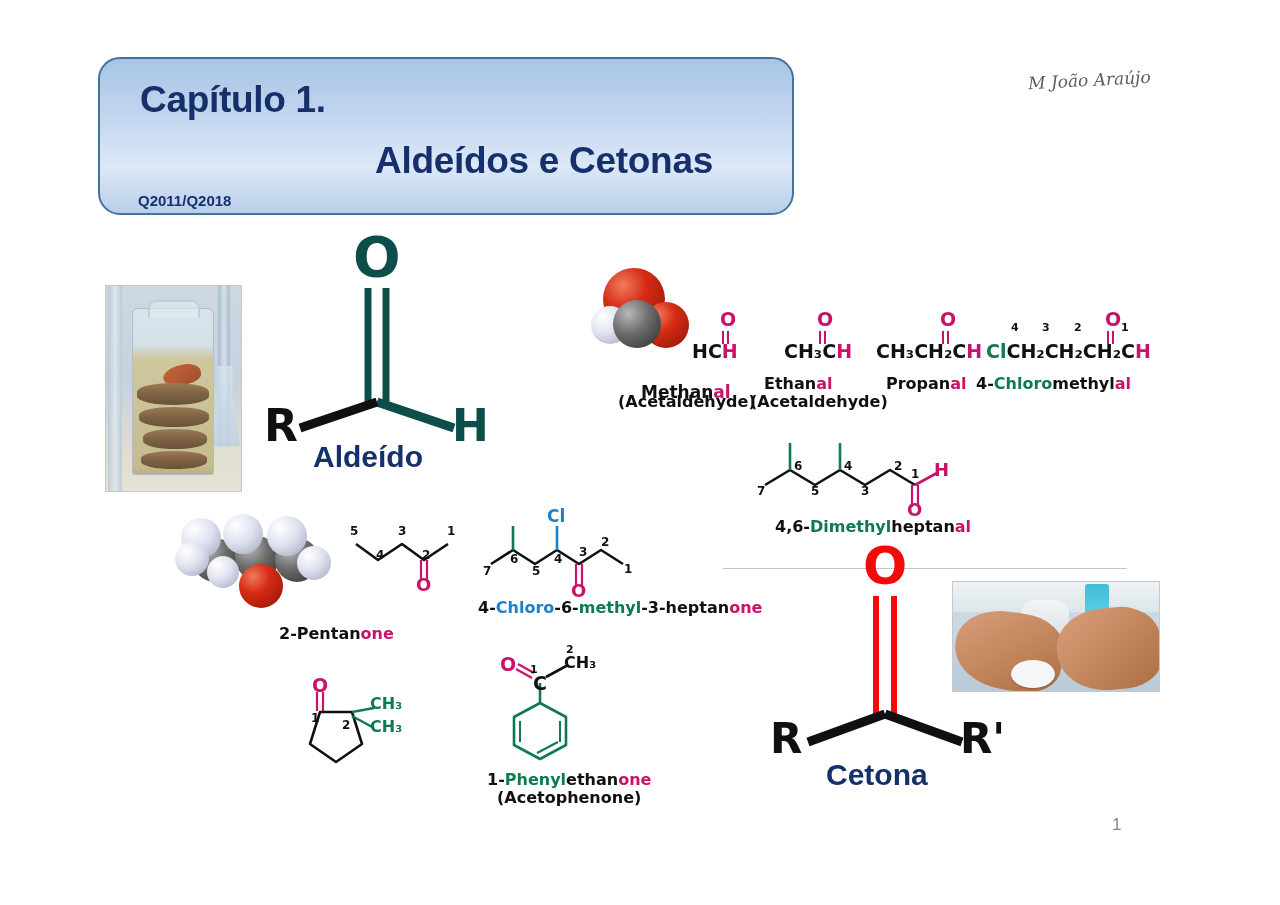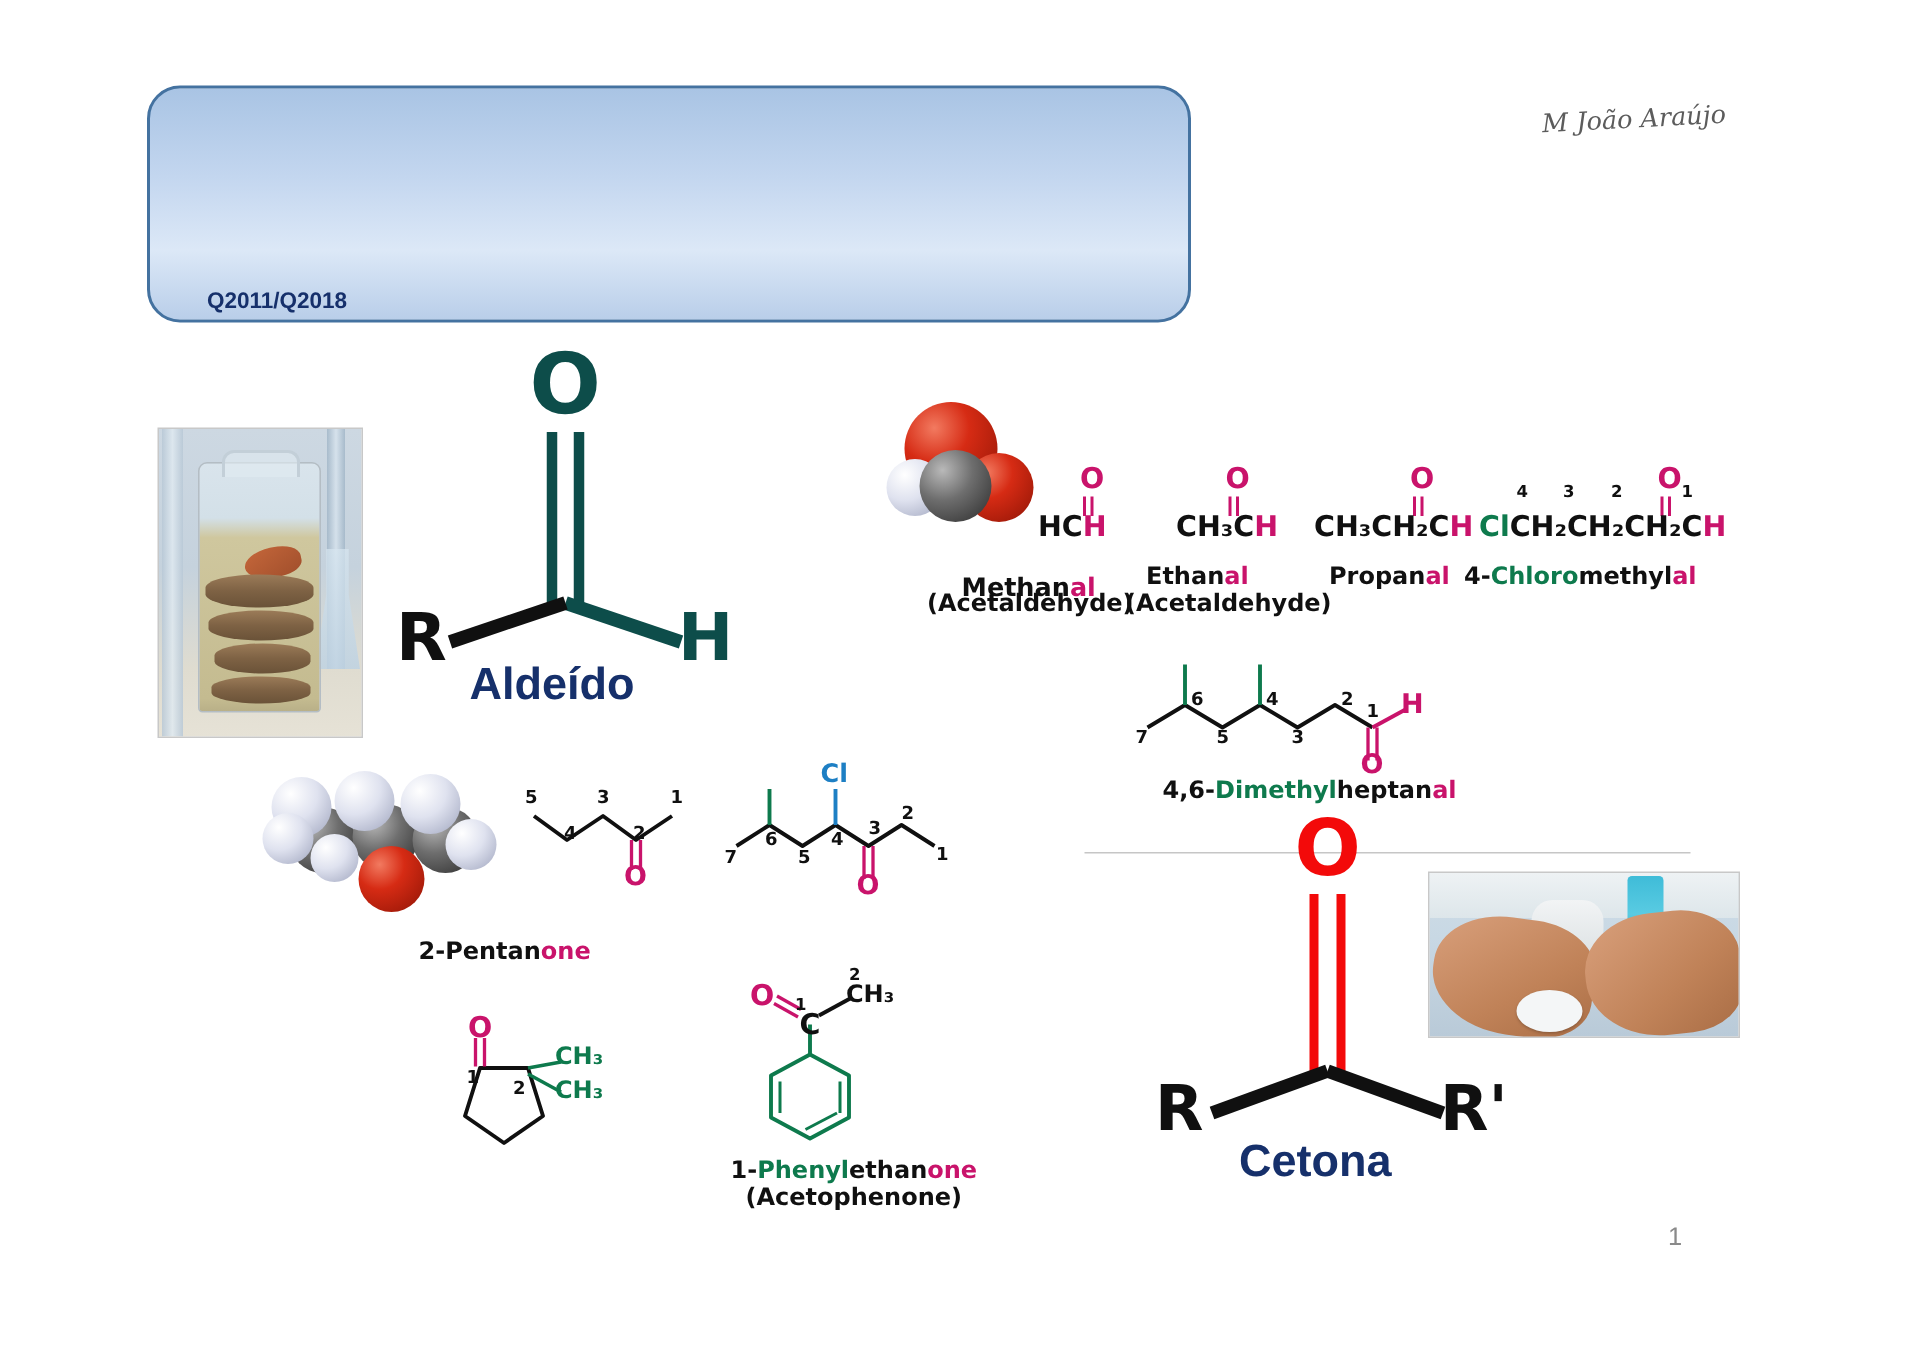--- a/index.html
+++ b/index.html
@@ -211,20 +211,22 @@
   .atom-h {
     background: radial-gradient(circle at 32% 28%, #ffffff 0%, #dfe2ef 45%, #9ea4bd 100%);
   }
 </style>
 </head>
 <body>
 
 <div class="slide">
 
   <div class="title-box">
+    <div class="title-line1">Capítulo 1.</div>
+    <div class="title-line2">Aldeídos e Cetonas</div>
     <div class="title-code">Q2011/Q2018</div>
   </div>
 
   <div class="author">M João Araújo</div>
   <div class="page-number">1</div>
   <div class="divider-line"></div>
 
   <div class="photo photo-snake">
     <div class="tube-left"></div>
     <div class="tube-right"></div>
@@ -368,20 +370,21 @@
     <div class="lbl c-blue" style="left:64px;top:-6px;font-size:17px;">Cl</div>
     <div class="lbl c-black" style="left:0px;top:52px;font-size:12px;">7</div>
     <div class="lbl c-black" style="left:27px;top:40px;font-size:12px;">6</div>
     <div class="lbl c-black" style="left:49px;top:52px;font-size:12px;">5</div>
     <div class="lbl c-black" style="left:71px;top:40px;font-size:12px;">4</div>
     <div class="lbl c-black" style="left:96px;top:33px;font-size:12px;">3</div>
     <div class="lbl c-black" style="left:118px;top:23px;font-size:12px;">2</div>
     <div class="lbl c-black" style="left:141px;top:50px;font-size:12px;">1</div>
     <div class="lbl c-magenta" style="left:88px;top:68px;font-size:18px;">O</div>
   </div>
+  <div class="lbl" style="left:478px;top:598px;font-size:16px;"><span class="c-black">4-</span><span class="c-blue">Chloro</span><span class="c-black">-6-</span><span class="c-green">methyl</span><span class="c-black">-3-heptan</span><span class="c-magenta">one</span></div>
 
   <div class="mol" style="left:290px;top:682px;width:115px;height:90px;">
     <svg width="115" height="90" viewBox="0 0 115 90">
       <polygon points="30,30 62,30 72,62 46,80 20,62" fill="none" stroke="#101010" stroke-width="2.6" stroke-linejoin="round"></polygon>
       <line x1="27" y1="29" x2="27" y2="10" stroke="#c9136b" stroke-width="2.2"></line>
       <line x1="33" y1="29" x2="33" y2="10" stroke="#c9136b" stroke-width="2.2"></line>
       <line x1="62" y1="30" x2="84" y2="26" stroke="#0e7a4d" stroke-width="2.4"></line>
       <line x1="62" y1="34" x2="84" y2="46" stroke="#0e7a4d" stroke-width="2.4"></line>
     </svg>
     <div class="lbl c-magenta" style="left:22px;top:-8px;font-size:19px;">O</div>

